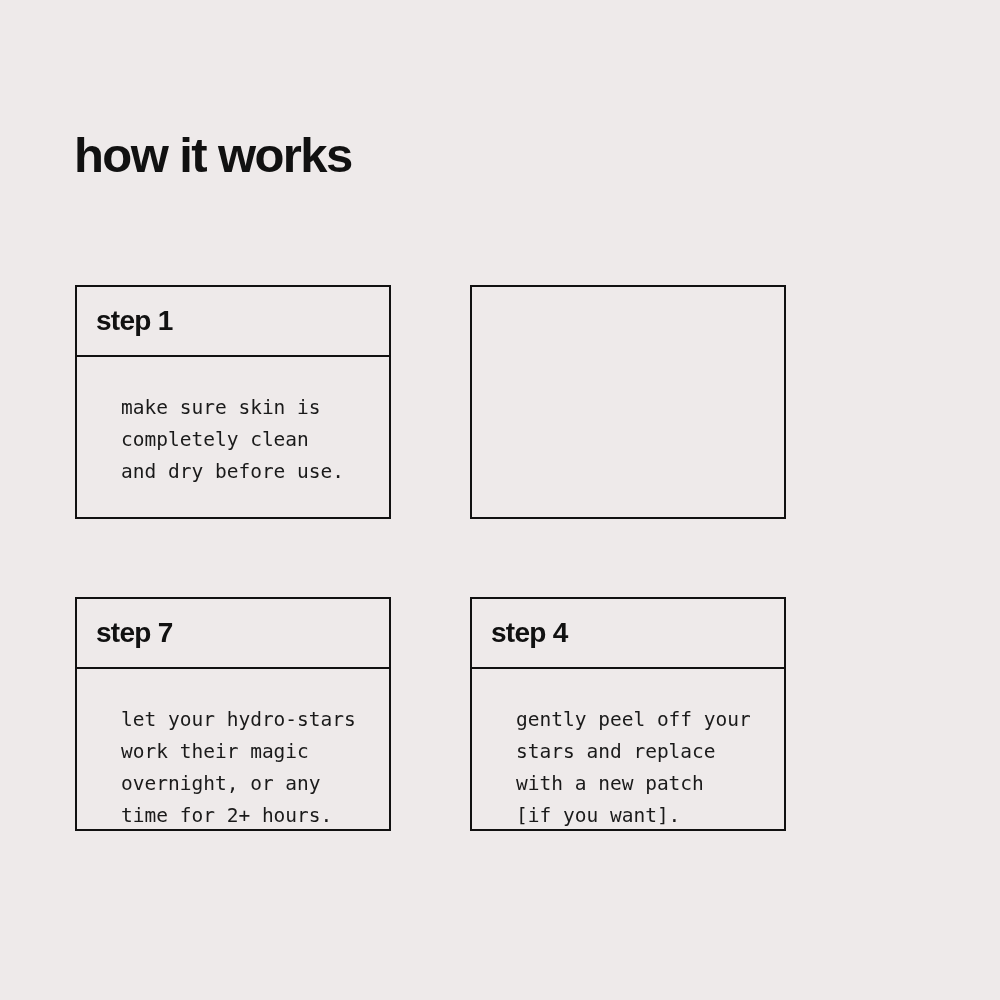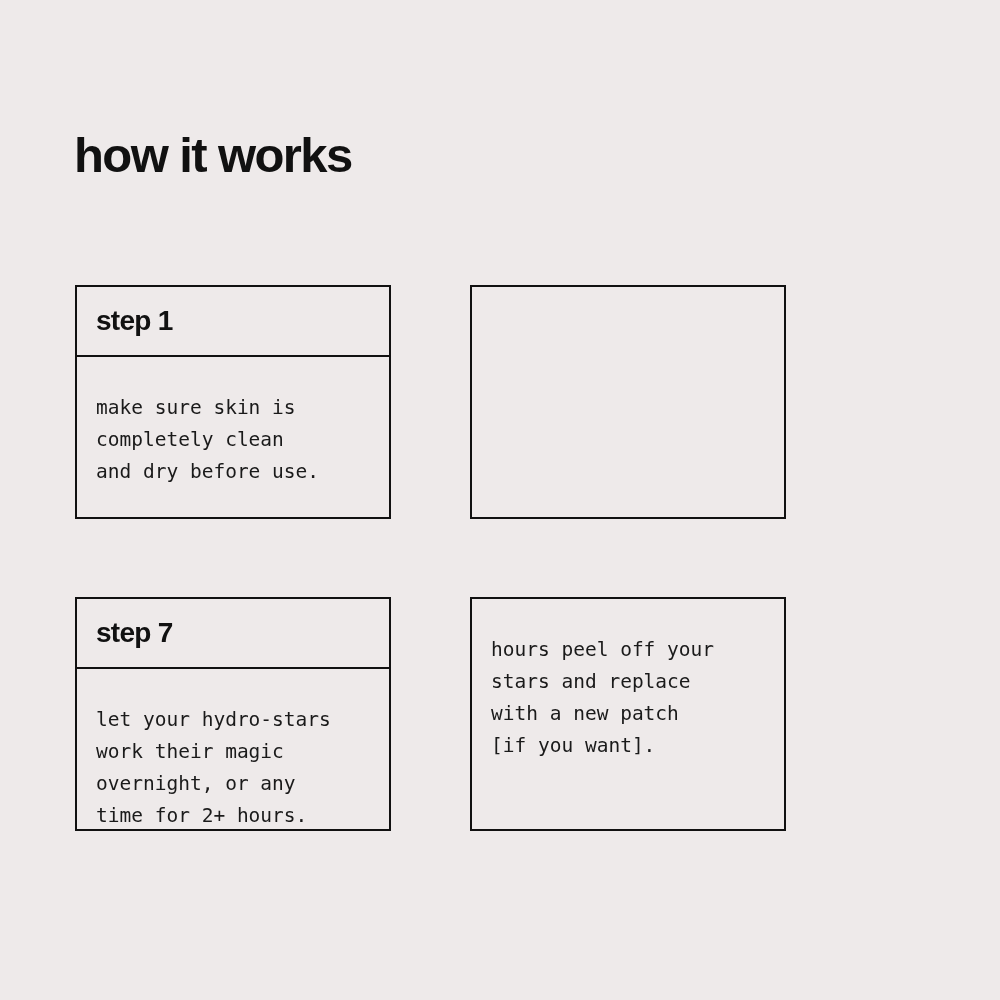--- a/index.html
+++ b/index.html
@@ -74,20 +74,21 @@
     letter-spacing: -0.7px;
     color: #111111;
     line-height: 1;
     white-space: nowrap;
   }
 
   .card-body {
     box-sizing: border-box;
     flex: 1 1 auto;
     padding: 15px 14px 0 19px;
+    margin-left: 25px;
   }
 
   .card-body-text {
     font-family: "DejaVu Sans Mono", "Liberation Mono", monospace;
     font-size: 19.5px;
     line-height: 32px;
     color: #1a1a1a;
     letter-spacing: 0px;
     white-space: pre-line;
   }
@@ -121,22 +122,25 @@
       </div>
       <div class="card-body">
         <p class="card-body-text">let your hydro-stars
 work their magic
 overnight, or any
 time for 2+ hours.</p>
       </div>
     </div>
 
     <div class="card">
+      <div class="card-header">
+        <span class="card-header-label">step 4</span>
+      </div>
       <div class="card-body">
-        <p class="card-body-text">hours peel off your
+        <p class="card-body-text">gently peel off your
 stars and replace
 with a new patch
 [if you want].</p>
       </div>
     </div>
 
   </div>
 </div>
 
 </body></html>

